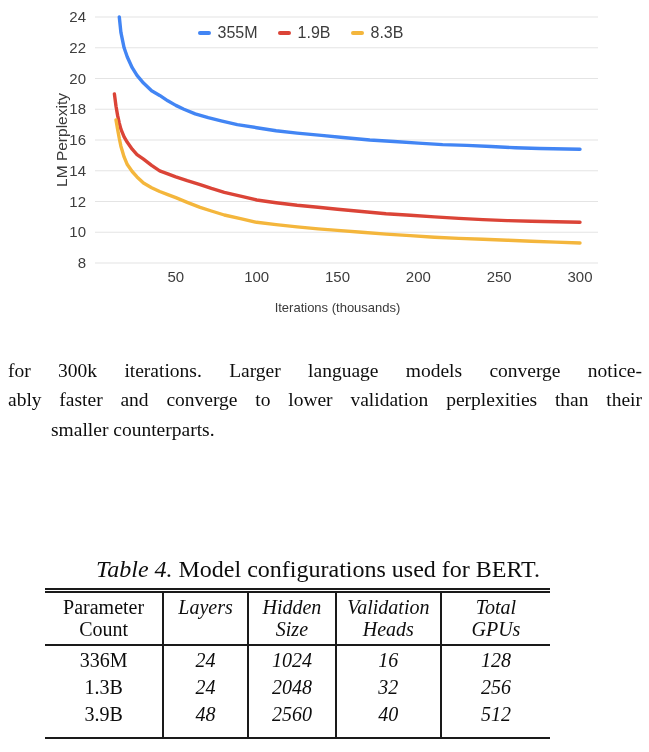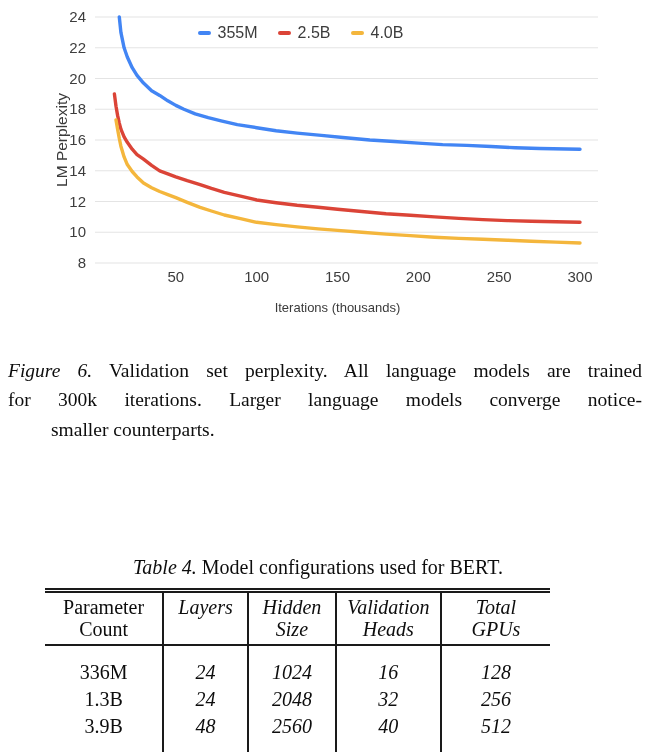--- a/index.html
+++ b/index.html
@@ -37,39 +37,39 @@
   .caption{
     position:absolute;left:8px;top:356px;width:634px;
     font-size:19.5px;line-height:29.3px;color:#0d0d0d;
   }
   .caption .jline{text-align:justify;text-align-last:justify;}
   .caption .lastline{text-align:left;margin-left:43px;}
   .fig-label{font-style:italic;}
   
   .table-title{
     position:absolute;left:0;top:556px;width:636px;
-    text-align:center;font-size:20px;color:#0d0d0d;
+    text-align:center;font-size:24px;color:#0d0d0d;
   }
   .tbl-label{font-style:italic;}
   table.bert{
     position:absolute;left:45px;top:588px;width:505px;
     border-collapse:collapse;
     border-top:5px double #1a1a1a;
     border-bottom:2px solid #1a1a1a;
     font-size:20px;color:#0d0d0d;
   }
   table.bert th, table.bert td{
     font-weight:normal;text-align:center;padding:0;
   }
   table.bert th{border-bottom:2px solid #1a1a1a;padding:3px 0 4px 0;}
   table.bert th + th, table.bert td + td{border-left:2px solid #1a1a1a;font-style:italic;}
   .th-line{display:block;line-height:22px;min-height:22px;}
   table.bert td{line-height:27px;}
-  table.bert tr.first-data td{padding-top:13px;}
-  table.bert tr.last-data td{padding-bottom:16px;}
+  table.bert tr.first-data td{padding-top:1px;}
+  table.bert tr.last-data td{padding-bottom:9px;}
 </style>
 </head>
 <body>
 
 <div id="chart">
   <svg id="chart-svg" width="649" height="335">
       <line x1="95" y1="263" x2="598" y2="263" stroke="#e4e4e4" stroke-width="1.2"></line>
       <text x="86" y="268" text-anchor="end">8</text>
       <line x1="95" y1="232.25" x2="598" y2="232.25" stroke="#e4e4e4" stroke-width="1.2"></line>
       <text x="86" y="237.25" text-anchor="end">10</text>
@@ -98,35 +98,35 @@
       <polyline points="116.0,120.0 117.6,129.2 119.3,138.5 120.9,146.2 124.1,156.9 127.3,164.6 132.2,171.5 137.0,176.9 143.5,183.1 151.6,187.7 159.7,191.5 167.8,194.6 175.8,197.7 187.2,202.3 200.1,207.3 211.4,211.0 224.3,215.0 240.5,218.7 256.7,222.3 276.1,224.6 297.1,226.9 318.1,228.9 337.5,230.4 361.8,232.3 386.0,234.1 410.3,235.6 434.5,237.2 458.8,238.4 483.0,239.2 507.3,240.2 531.5,241.2 555.8,242.1 580.0,243.0" fill="none" stroke="#F4B63C" stroke-width="3.4" stroke-linecap="round" stroke-linejoin="round"></polyline>
     </svg>
 
   <div class="legend">
     <span class="legend-item">
       <span class="swatch" style="background: rgb(66, 133, 244);"></span>
       <span>355M</span>
     </span>
     <span class="legend-item">
       <span class="swatch" style="background: rgb(219, 68, 55);"></span>
-      <span>2.5B</span>
+      <span>1.9B</span>
     </span>
     <span class="legend-item">
       <span class="swatch" style="background: rgb(244, 182, 60);"></span>
-      <span>4.0B</span>
+      <span>8.3B</span>
     </span>
   </div>
 
   <div class="y-axis-title">LM Perplexity</div>
   <div class="x-axis-title">Iterations (thousands)</div>
 </div>
 
 <div class="caption">
-  <div class="jline"><span class="fig-label">Figure 6.</span> <span>Validation set perplexity. All language models are trained</span></div>
   <div class="jline">for 300k iterations. Larger language models converge notice-</div>
+  <div class="jline">ably faster and converge to lower validation perplexities than their</div>
   <div class="lastline">smaller counterparts.</div>
 </div>
 
 <div class="table-title">
   <span class="tbl-label">Table 4.</span>
   <span>Model configurations used for BERT.</span>
 </div>
 
 <table class="bert">
   <colgroup>

